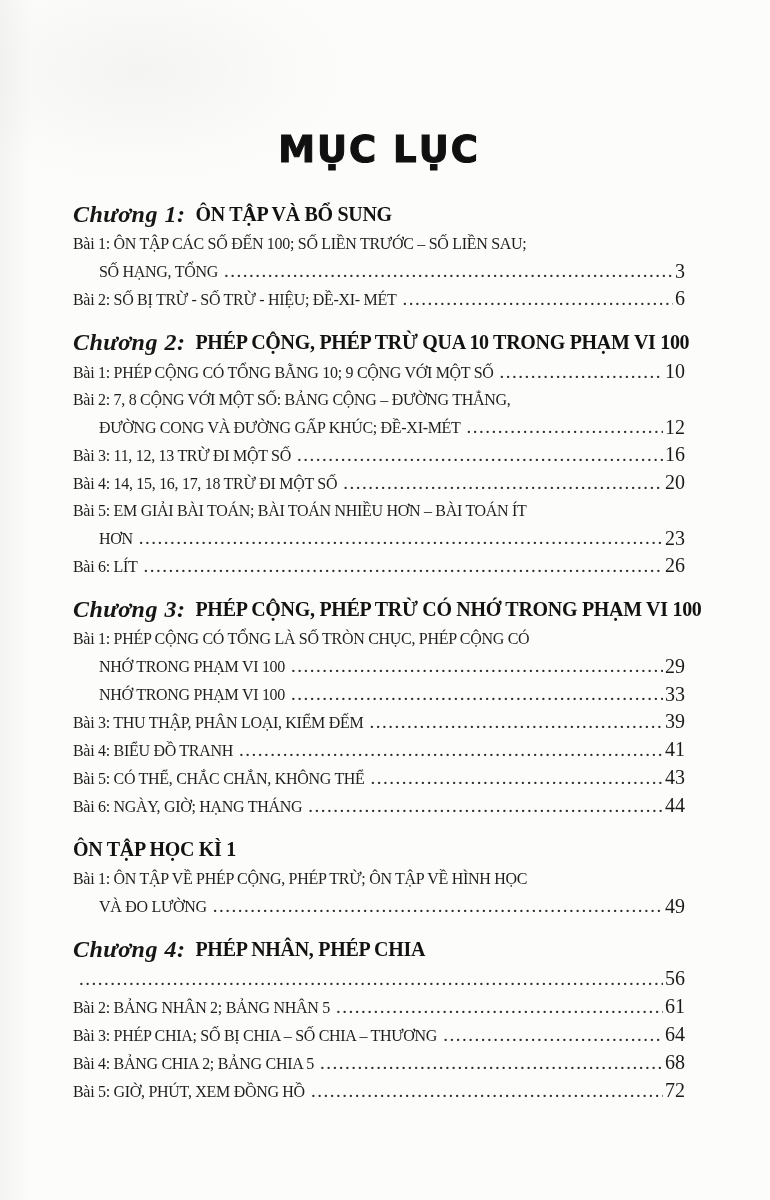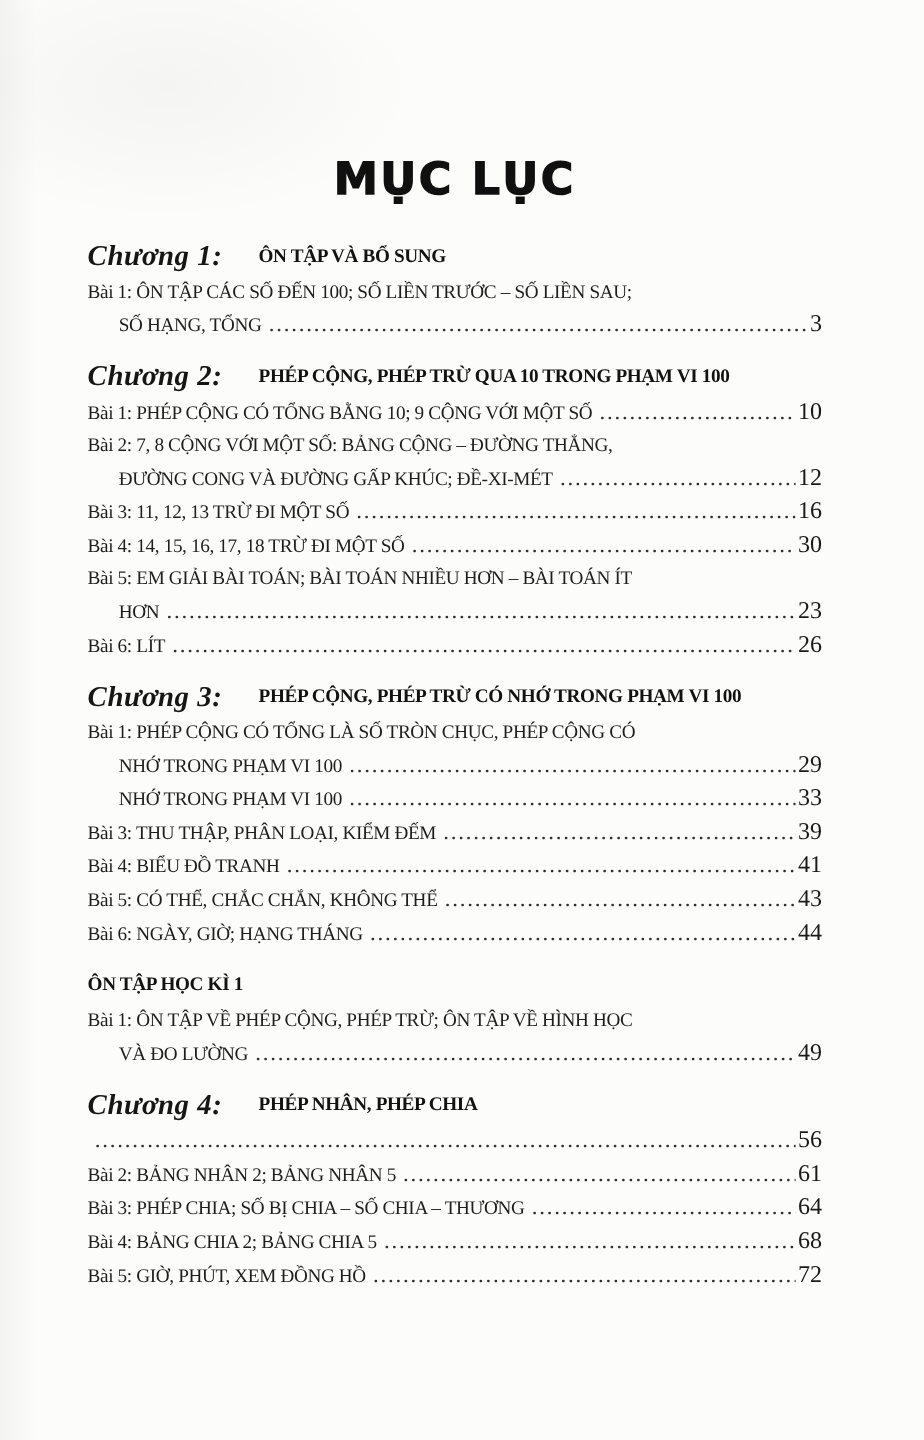--- a/index.html
+++ b/index.html
@@ -36,48 +36,47 @@
   }
   .toc { margin-top: 26px; }
   .section { margin-top: 13px; }
   .section:first-child { margin-top: 0; }
 
   .section-heading {
     display: flex;
     align-items: center;
     line-height: 32px;
     white-space: nowrap;
-    gap: 20px;
   }
   .chapter-label {
     font-style: italic;
     font-size: 24px;
     font-weight: 600;
     letter-spacing: 0.5px;
     margin-right: 10px;
     color: #161616;
   }
   .chapter-title {
     font-weight: bold;
-    font-size: 16px;
+    font-size: 20px;
     letter-spacing: -0.3px;
     color: #121212;
   }
 
   .row {
     display: flex;
     align-items: baseline;
     line-height: 27px;
     white-space: nowrap;
   }
   .entry-text {
     font-size: 16px;
     letter-spacing: -0.3px;
   }
-  .cont { padding-left: 26px; }
+  .cont { padding-left: 26px; align-items: center; }
   .leader {
     flex: 1 1 auto;
     overflow: hidden;
     white-space: nowrap;
     margin-left: 6px;
     min-width: 16px;
     color: #2e2e2e;
   }
   .leader::after {
     content: "..........................................................................................................................................................";
@@ -107,20 +106,25 @@
         <span class="chapter-title">ÔN TẬP VÀ BỔ SUNG</span>
       </div>
       <div class="row">
         <span class="entry-text">Bài 1: ÔN TẬP CÁC SỐ ĐẾN 100; SỐ LIỀN TRƯỚC – SỐ LIỀN SAU;</span>
       </div>
       <div class="row cont">
         <span class="entry-text">SỐ HẠNG, TỔNG</span>
         <span class="leader"></span>
         <span class="page-num">3</span>
       </div>
+      <div class="row">
+        <span class="entry-text">Bài 2: SỐ BỊ TRỪ - SỐ TRỪ - HIỆU; ĐỀ-XI- MÉT</span>
+        <span class="leader"></span>
+        <span class="page-num">6</span>
+      </div>
     </div>
 
     <div class="section">
       <div class="section-heading">
         <span class="chapter-label">Chương 2:</span>
         <span class="chapter-title">PHÉP CỘNG, PHÉP TRỪ QUA 10 TRONG PHẠM VI 100</span>
       </div>
       <div class="row">
         <span class="entry-text">Bài 1: PHÉP CỘNG CÓ TỔNG BẰNG 10; 9 CỘNG VỚI MỘT SỐ</span>
         <span class="leader"></span>
@@ -135,21 +139,21 @@
         <span class="page-num">12</span>
       </div>
       <div class="row">
         <span class="entry-text">Bài 3: 11, 12, 13 TRỪ ĐI MỘT SỐ</span>
         <span class="leader"></span>
         <span class="page-num">16</span>
       </div>
       <div class="row">
         <span class="entry-text">Bài 4: 14, 15, 16, 17, 18 TRỪ ĐI MỘT SỐ</span>
         <span class="leader"></span>
-        <span class="page-num">30</span>
+        <span class="page-num">20</span>
       </div>
       <div class="row">
         <span class="entry-text">Bài 5: EM GIẢI BÀI TOÁN; BÀI TOÁN NHIỀU HƠN – BÀI TOÁN ÍT</span>
       </div>
       <div class="row cont">
         <span class="entry-text">HƠN</span>
         <span class="leader"></span>
         <span class="page-num">23</span>
       </div>
       <div class="row">

